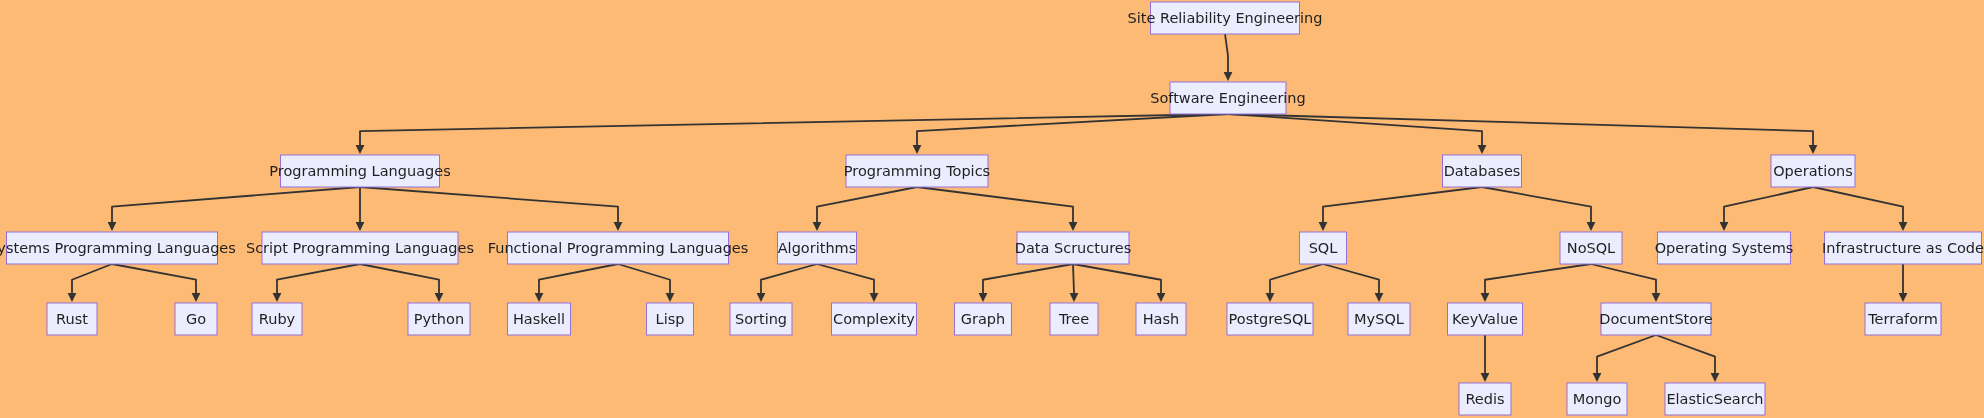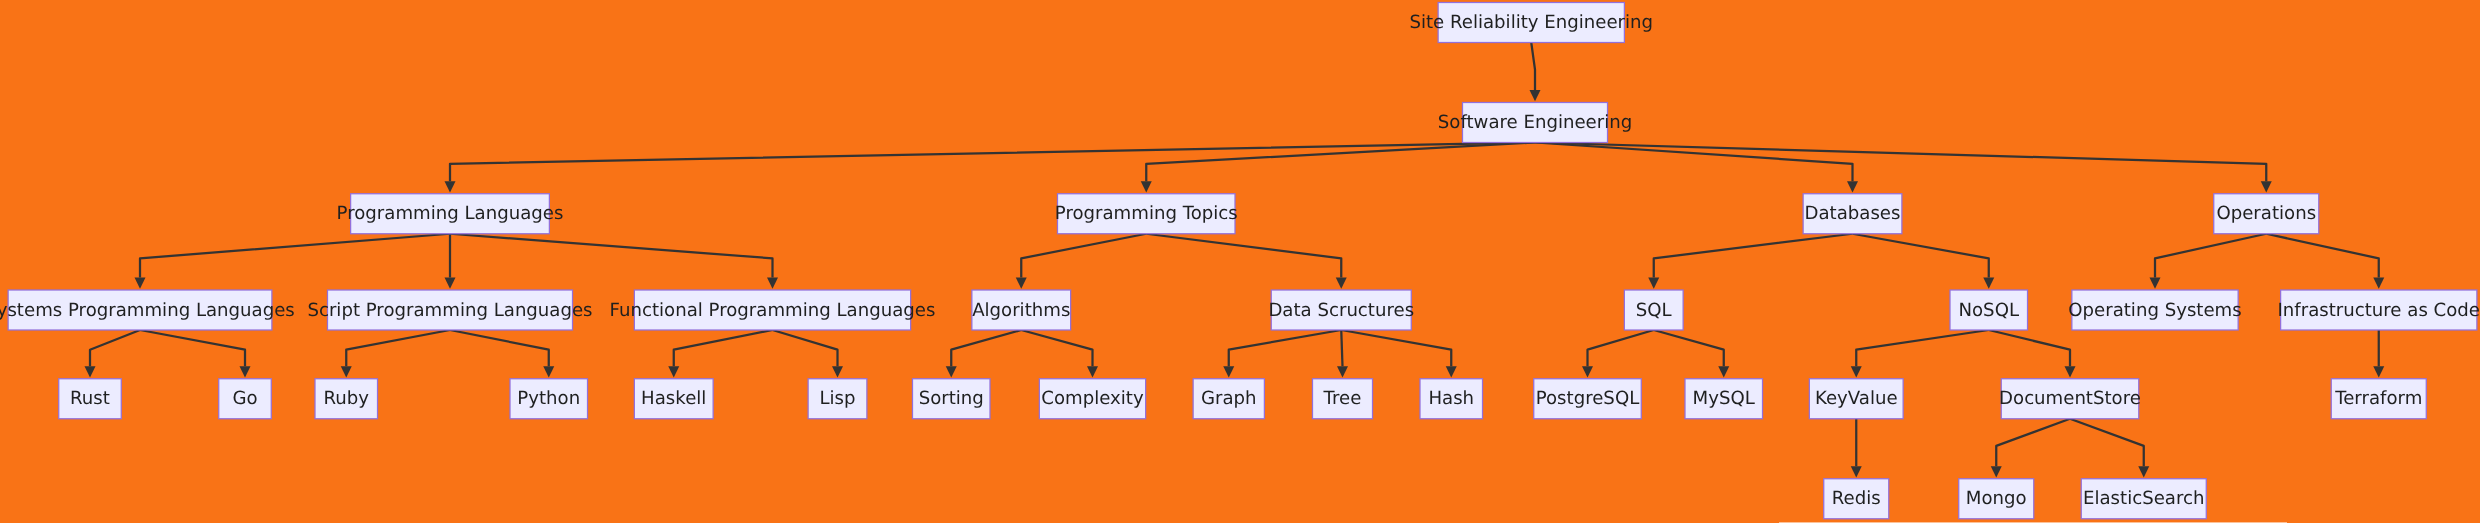--- a/index.html
+++ b/index.html
@@ -11,21 +11,21 @@
   body {
     font-family: "DejaVu Sans", sans-serif;
     width: 1984px;
     height: 418px;
     overflow: hidden;
   }
   #diagram-root {
     position: relative;
     width: 1984px;
     height: 418px;
-    background: #f97316;
+    background: #fdba74;
   }
   svg#tree-svg {
     position: absolute;
     left: 0;
     top: 0;
     width: 1984px;
     height: 418px;
     display: block;
   }
   .node-rect {

